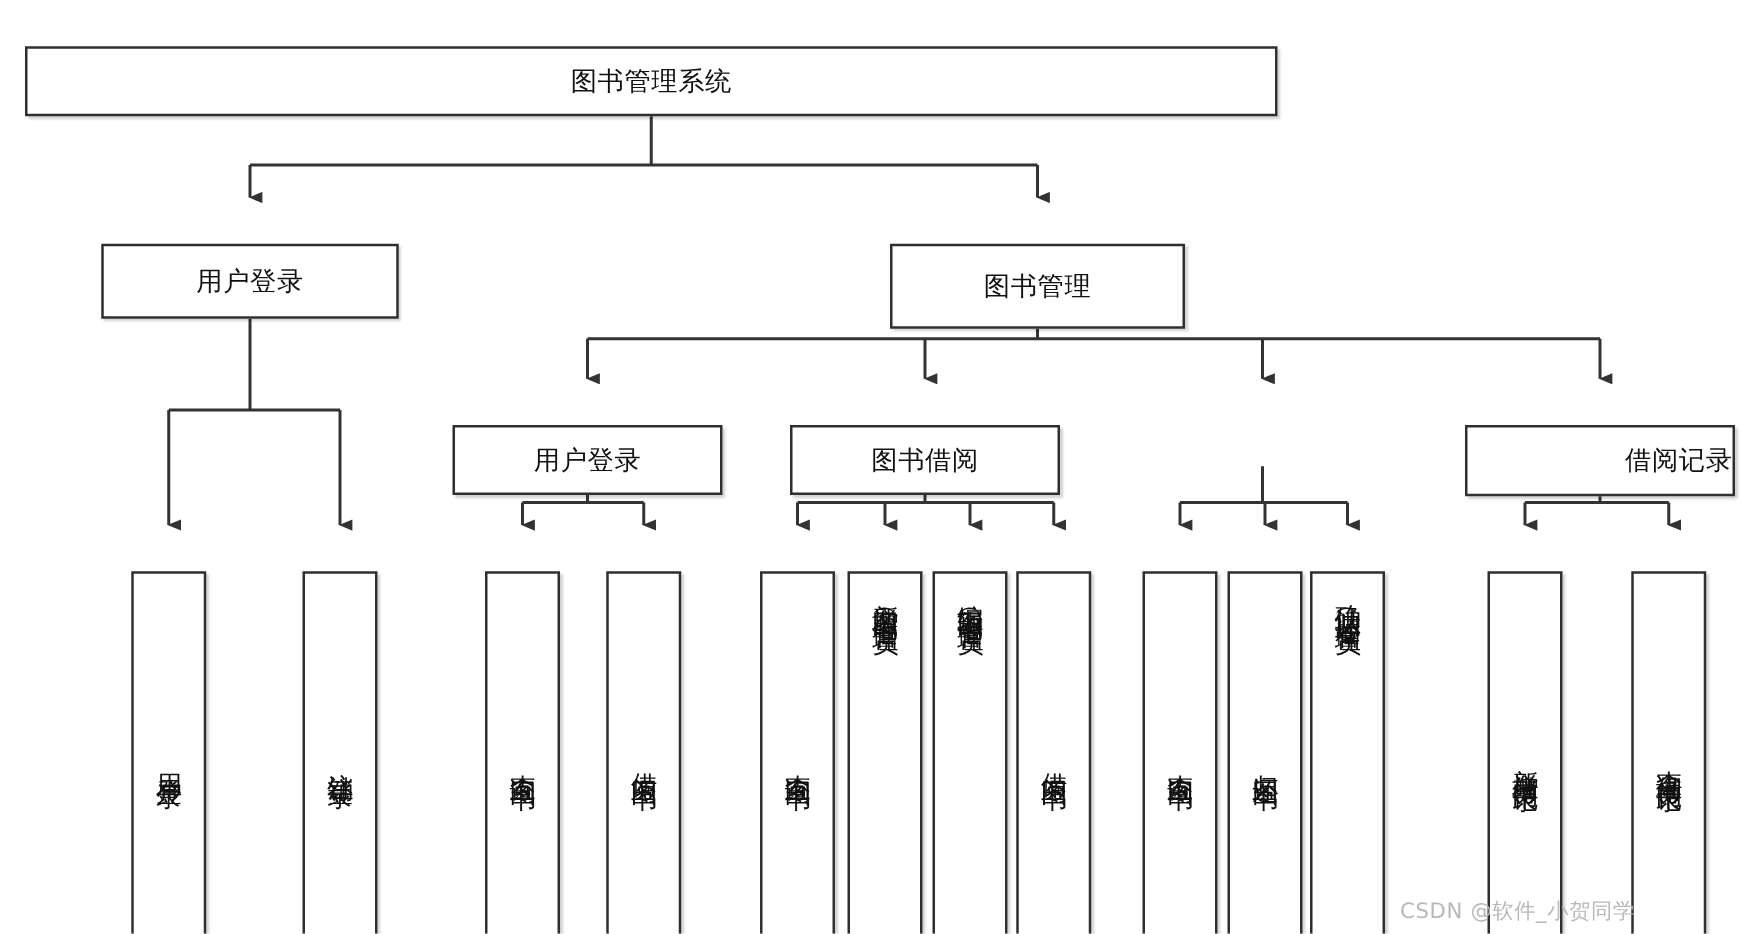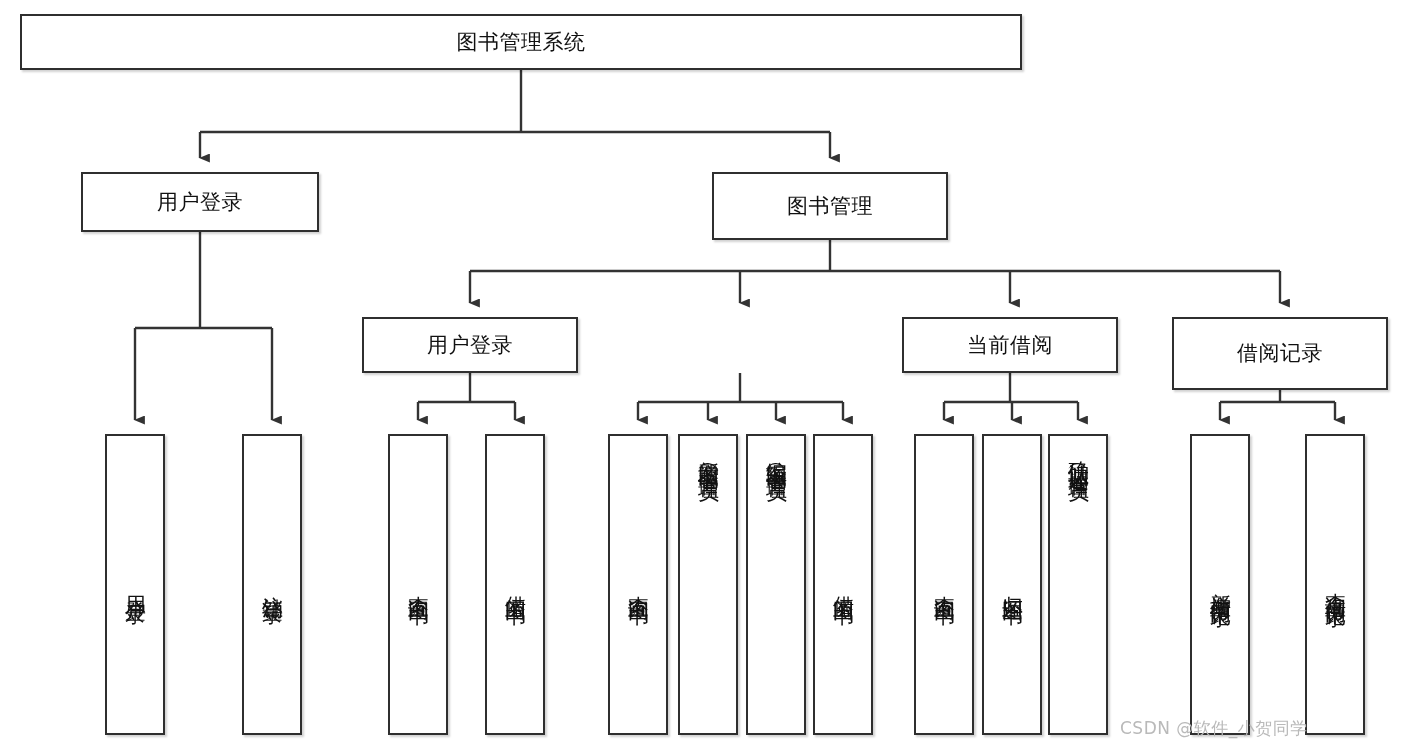--- a/index.html
+++ b/index.html
@@ -27,20 +27,21 @@
   }
   .node {
     position: absolute;
     box-sizing: border-box;
     background: #ffffff;
     border: 2px solid #2f2f2f;
     display: flex;
     align-items: center;
     justify-content: center;
     box-shadow: 2px 2px 2px rgba(0,0,0,0.18);
+    margin-top: 23px;
   }
   .node .label {
     color: #111111;
     font-size: 21px;
     line-height: 1.18;
     letter-spacing: 0.5px;
     text-align: center;
     white-space: nowrap;
   }
   .node.vertical {
@@ -131,24 +132,24 @@
   <div class="node" style="left:81px;top:172px;width:238px;height:60px;">
     <span class="label">用户登录</span>
   </div>
   <div class="node" style="left:712px;top:172px;width:236px;height:68px;">
     <span class="label">图书管理</span>
   </div>
 
   <div class="node" style="left:362px;top:317px;width:216px;height:56px;">
     <span class="label">用户登录</span>
   </div>
-  <div class="node" style="left:902px;top:317px;width:216px;height:56px;">
-    <span class="label">当前借阅</span>
+  <div class="node" style="left:632px;top:317px;width:216px;height:56px;">
+    <span class="label">图书借阅</span>
   </div>
-  <div class="node" style="left:1172px;top:317px;width:216px;height:73px;">
+  <div class="node" style="left:1172px;top:317px;width:216px;height:57px;justify-content:flex-end;">
     <span class="label">借阅记录</span>
   </div>
 
   <div class="node vertical centered" style="left:105px;top:434px;width:60px;height:301px;">
     <span class="label">用户登录</span>
   </div>
   <div class="node vertical centered" style="left:242px;top:434px;width:60px;height:301px;">
     <span class="label">注销登录</span>
   </div>
 

